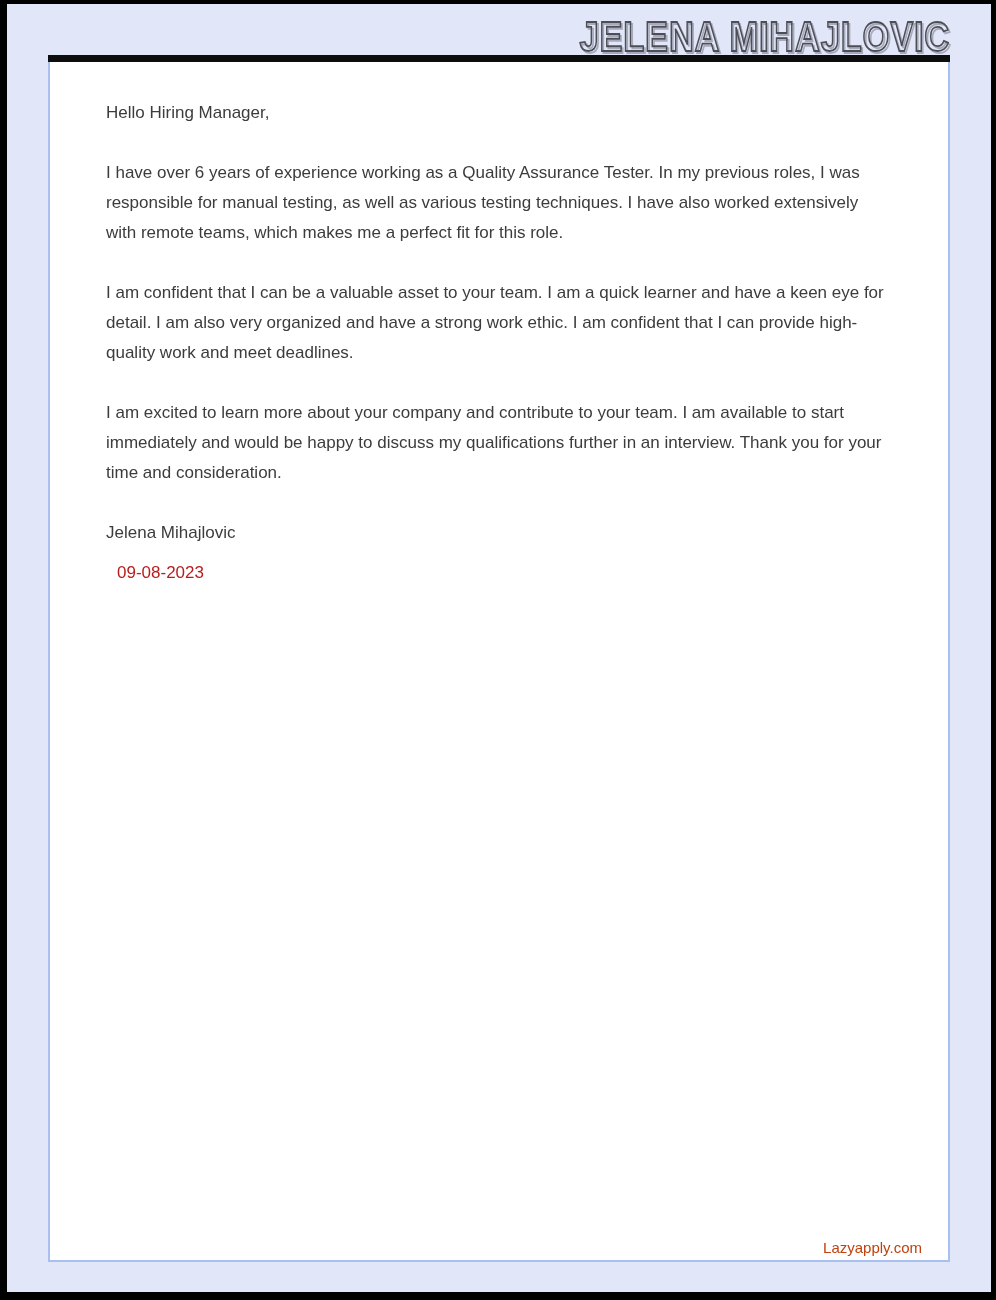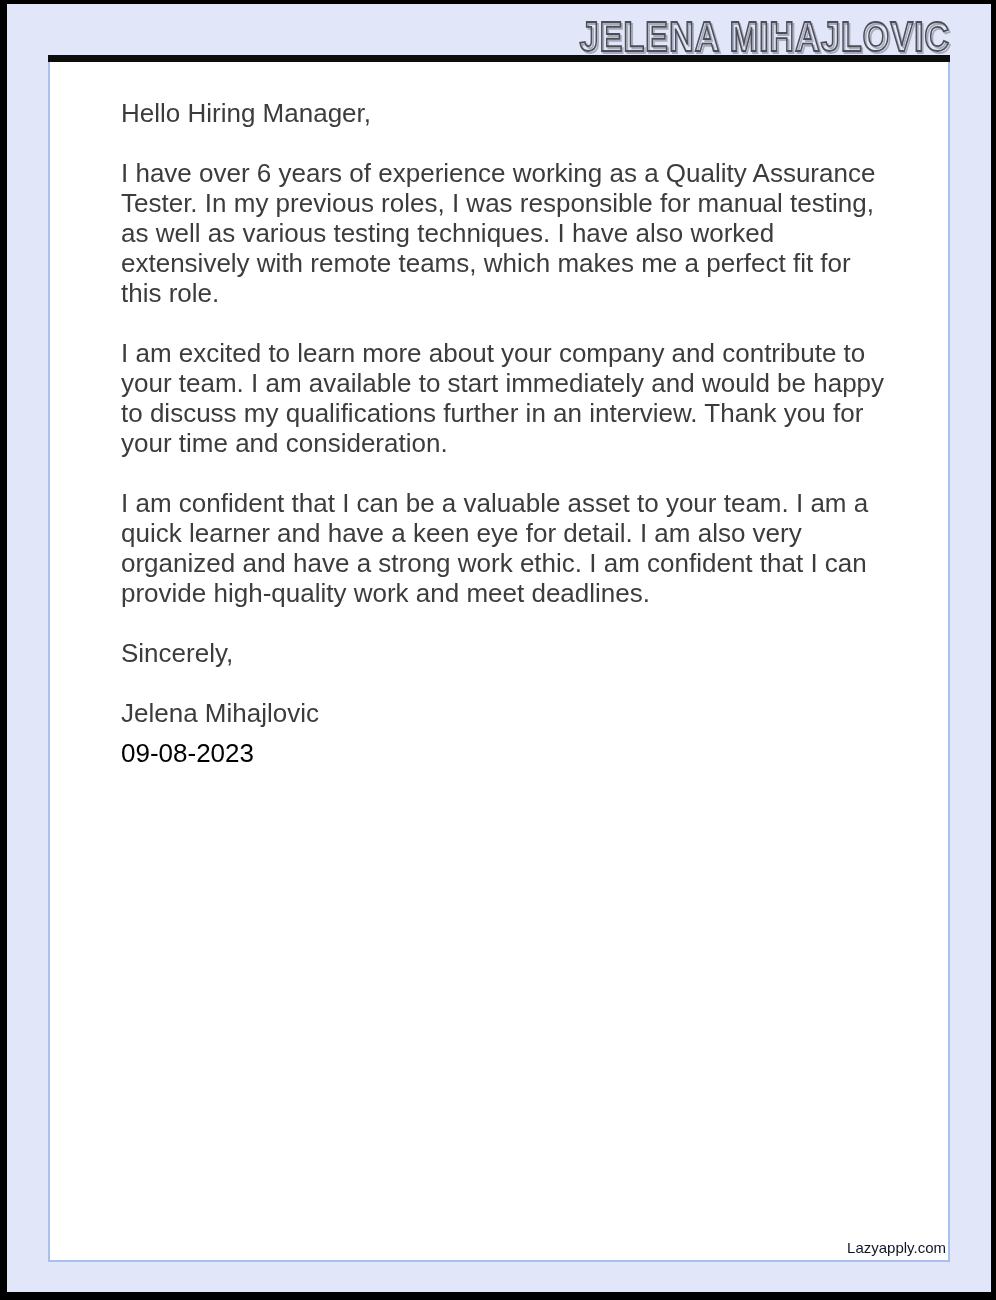--- a/index.html
+++ b/index.html
@@ -63,62 +63,62 @@
     left: 41px;
     top: 58px;
     width: 902px;
     height: 1200px;
     box-sizing: border-box;
     background: #ffffff;
     border: 2px solid #a8c0ee;
     border-top: none;
   }
   .letter {
-    padding: 36px 56px 0 71px;
-    font-size: 26px;
+    padding: 36px 56px 0 56px;
+    font-size: 17px;
     line-height: 30px;
     color: #3c3c3c;
   }
   .letter p {
     margin: 0 0 30px 0;
   }
   .letter p.signature {
     margin-bottom: 10px;
   }
   .letter p.date {
-    color: #000000;
+    color: #b91c1c;
     margin-bottom: 0;
+    margin-left: 11px;
   }
   .watermark {
     position: absolute;
-    right: 2px;
+    right: 26px;
     bottom: 2px;
     font-size: 15px;
     line-height: 20px;
-    color: #0f172a;
+    color: #c2410c;
   }
 </style>
 </head>
 <body>
 
 <div class="screen">
 
   <div class="header-title">
     <span class="stroke-shadow">JELENA MIHAJLOVIC</span>
     <span class="stroke-layer">JELENA MIHAJLOVIC</span>
   </div>
 
   <div class="top-bar"></div>
 
   <div class="page">
     <div class="letter">
       <p>Hello Hiring Manager,</p>
       <p>I have over 6 years of experience working as a Quality Assurance Tester. In my previous roles, I was responsible for manual testing, as well as various testing techniques. I have also worked extensively with remote teams, which makes me a perfect fit for this role.</p>
+      <p>I am confident that I can be a valuable asset to your team. I am a quick learner and have a keen eye for detail. I am also very organized and have a strong work ethic. I am confident that I can provide high-quality work and meet deadlines.</p>
       <p>I am excited to learn more about your company and contribute to your team. I am available to start immediately and would be happy to discuss my qualifications further in an interview. Thank you for your time and consideration.</p>
-      <p>I am confident that I can be a valuable asset to your team. I am a quick learner and have a keen eye for detail. I am also very organized and have a strong work ethic. I am confident that I can provide high-quality work and meet deadlines.</p>
-      <p>Sincerely,</p>
       <p class="signature">Jelena Mihajlovic</p>
       <p class="date">09-08-2023</p>
     </div>
     <div class="watermark">Lazyapply.com</div>
   </div>
 
 </div>
 
 </body></html>

